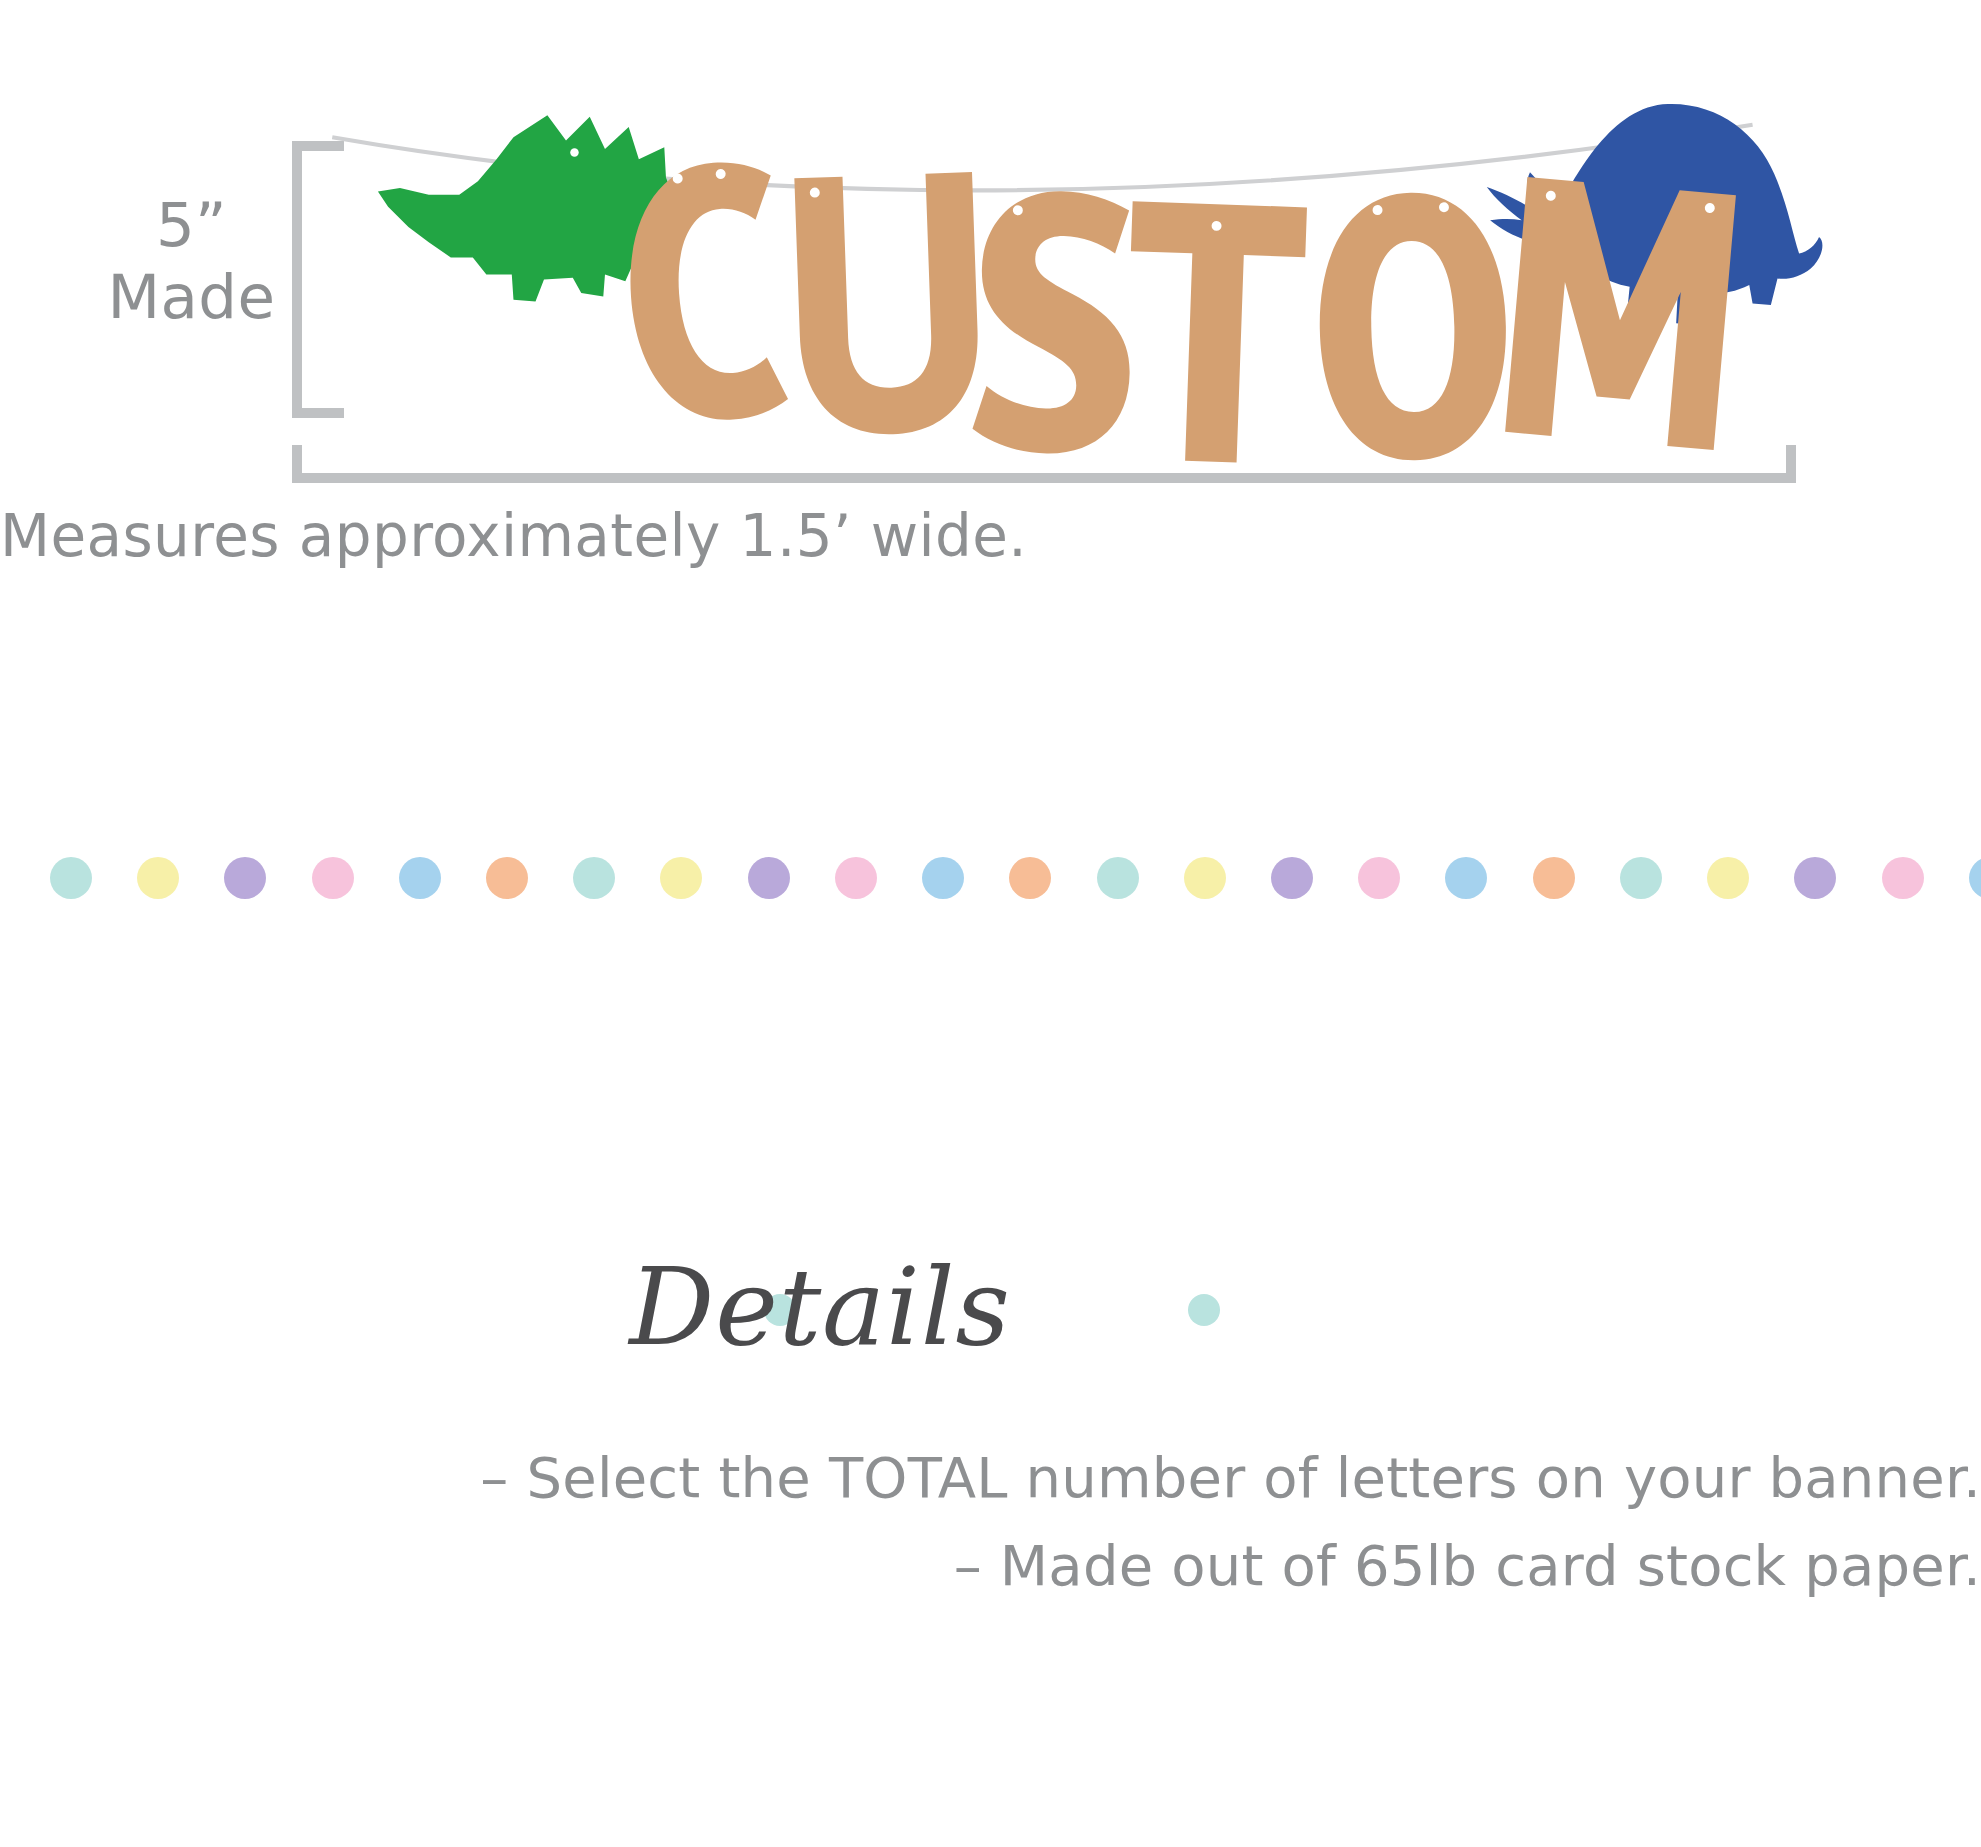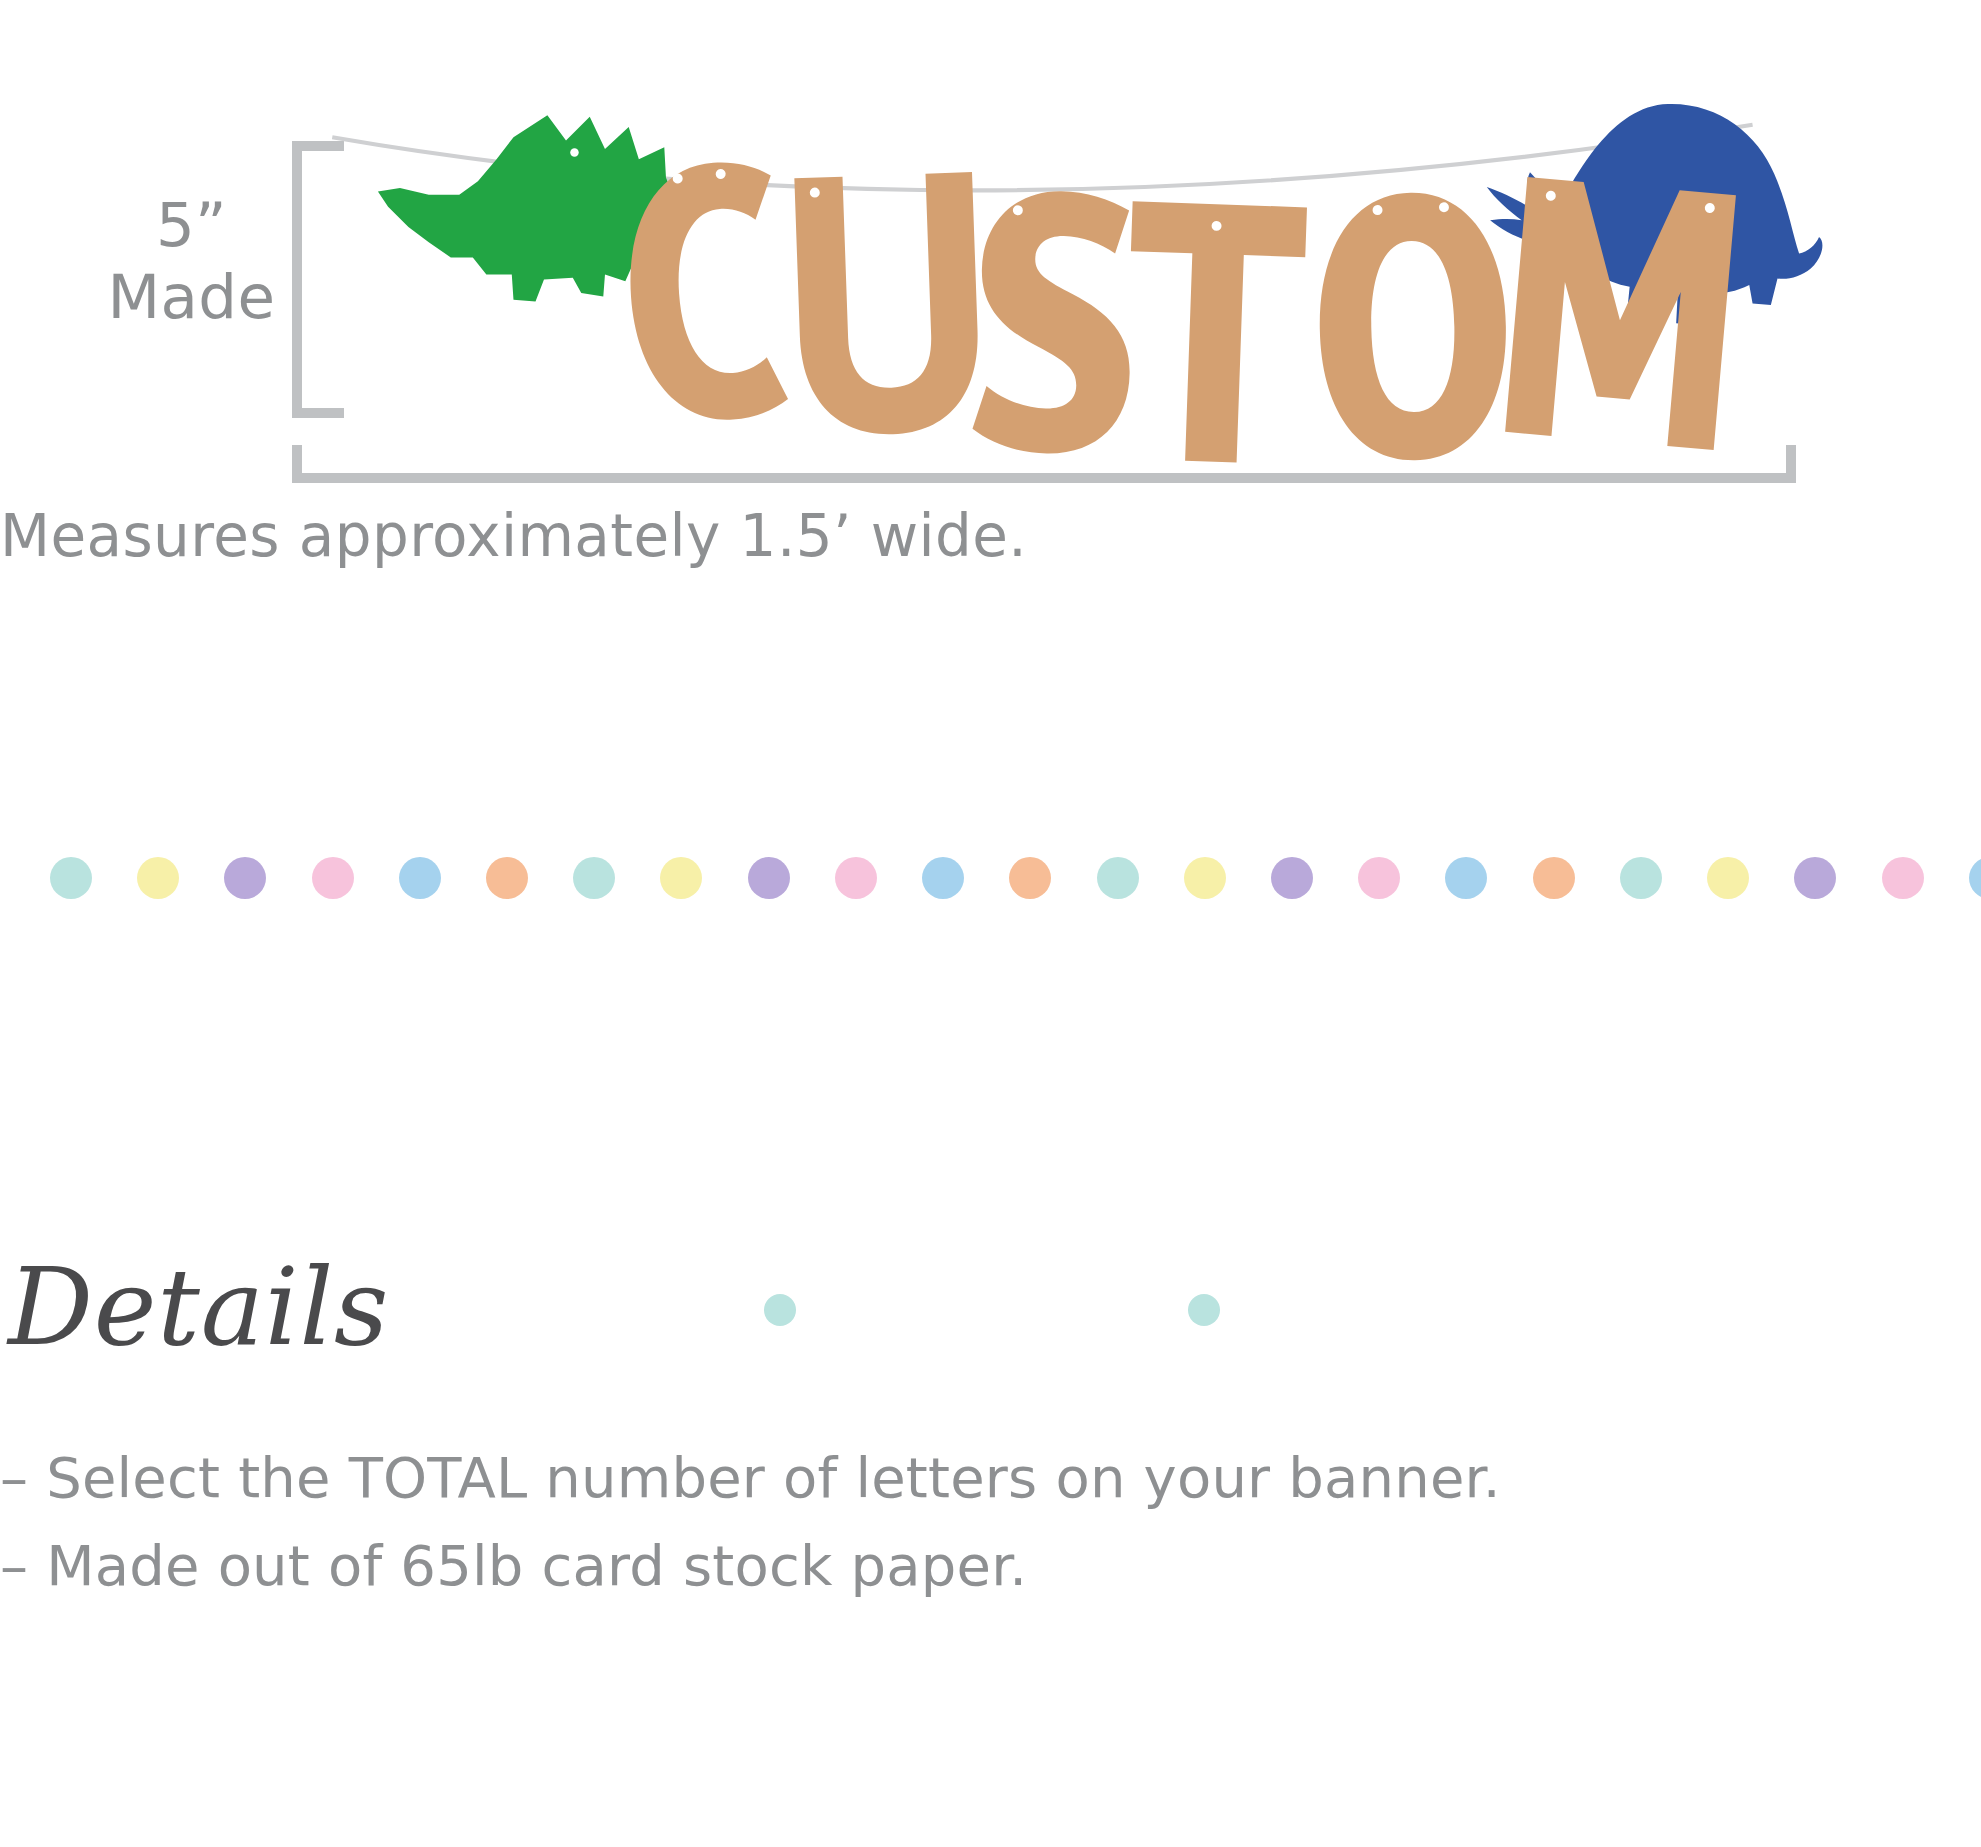--- a/index.html
+++ b/index.html
@@ -101,23 +101,24 @@
   
   .details-block {
     position: absolute;
     left: 0;
     top: 1246px;
     width: 1981px;
     height: 166px;
   }
   .details-word {
     position: absolute;
-    left: 8px;
+    left: 0;
     top: 0;
     width: 1640px;
+    text-align: center;
     font-family: "DejaVu Serif", serif;
     font-style: italic;
     font-size: 106px;
     color: #4a4a4c;
     letter-spacing: 0.8px;
   }
   .details-dot {
     position: absolute;
     top: 48px;
     width: 32px;
@@ -127,21 +128,21 @@
   }
   .details-dot.left  { left: 764px; }
   .details-dot.right { left: 1188px; }
 
   
   .bullets {
     position: absolute;
     left: 0;
     top: 1434px;
     width: 1981px;
-    text-align: left;
+    text-align: right;
   }
   .bullets .line {
     display: block;
     color: #8e9092;
     font-size: 56px;
     line-height: 1.58;
     letter-spacing: 0.2px;
     white-space: nowrap;
   }
 </style>

